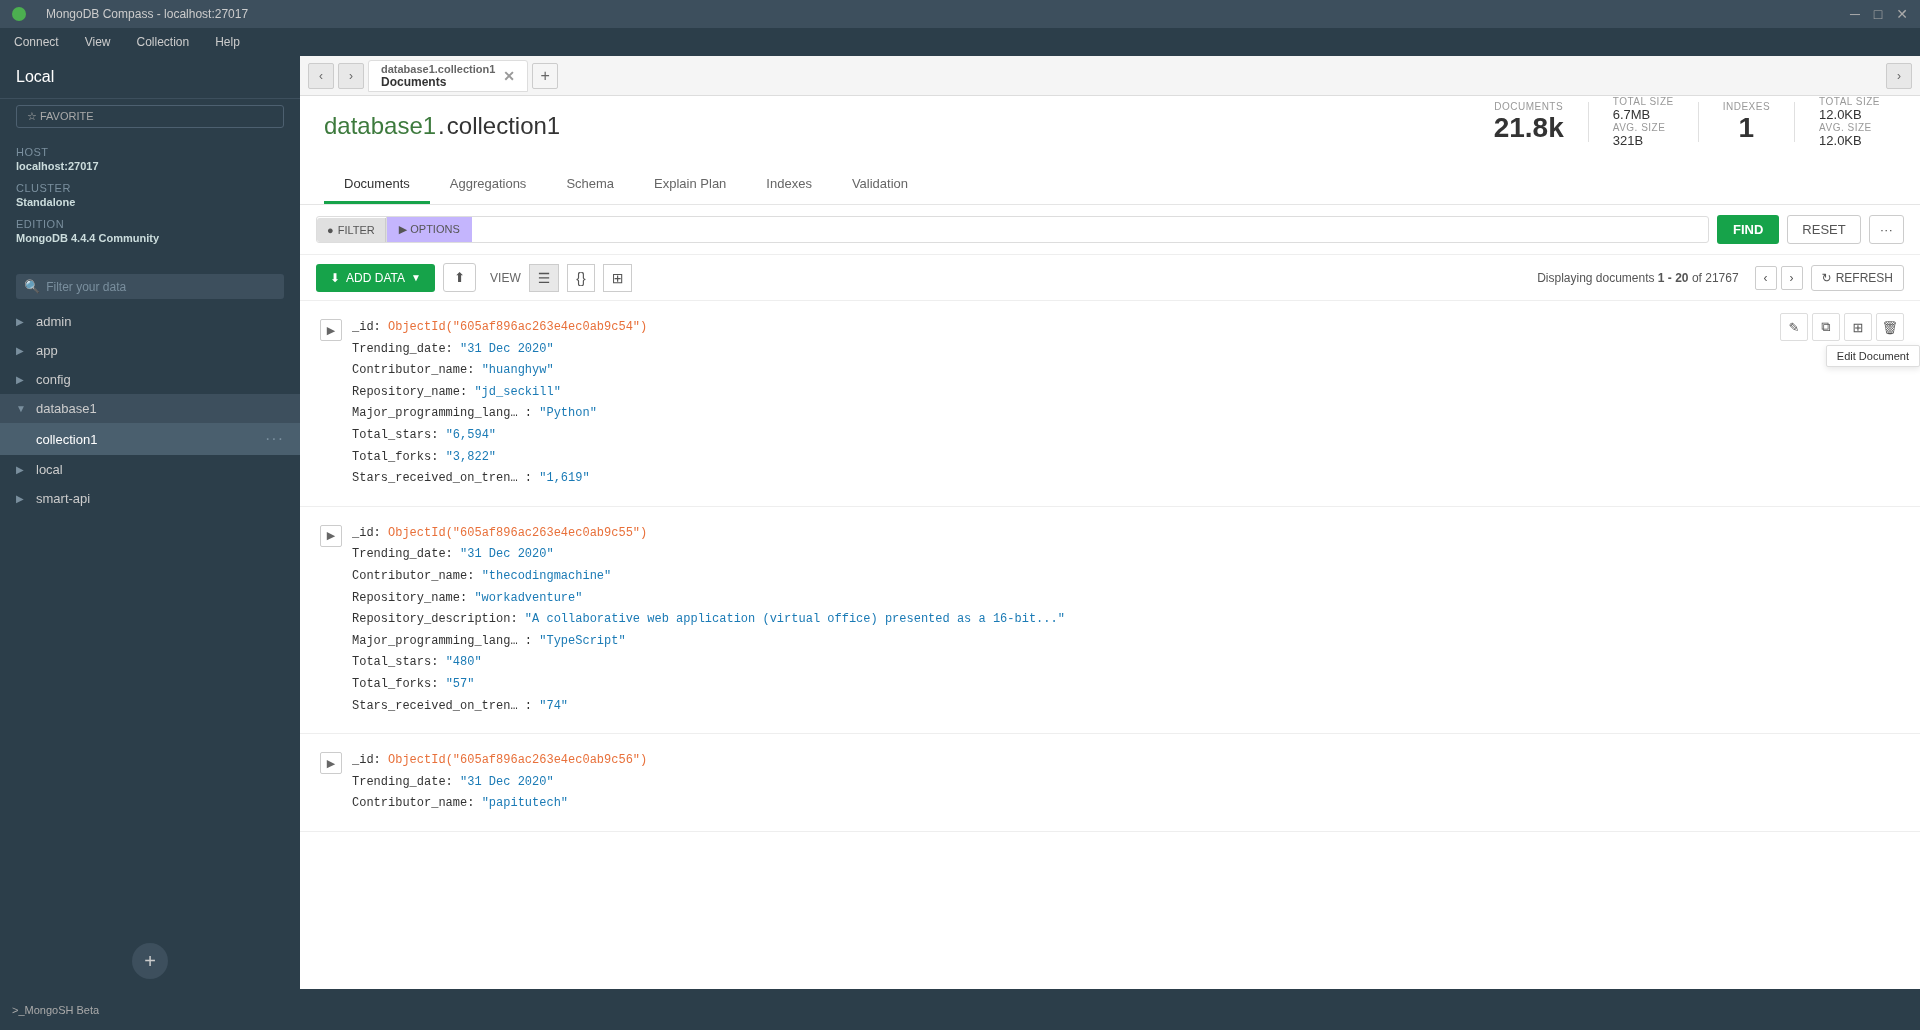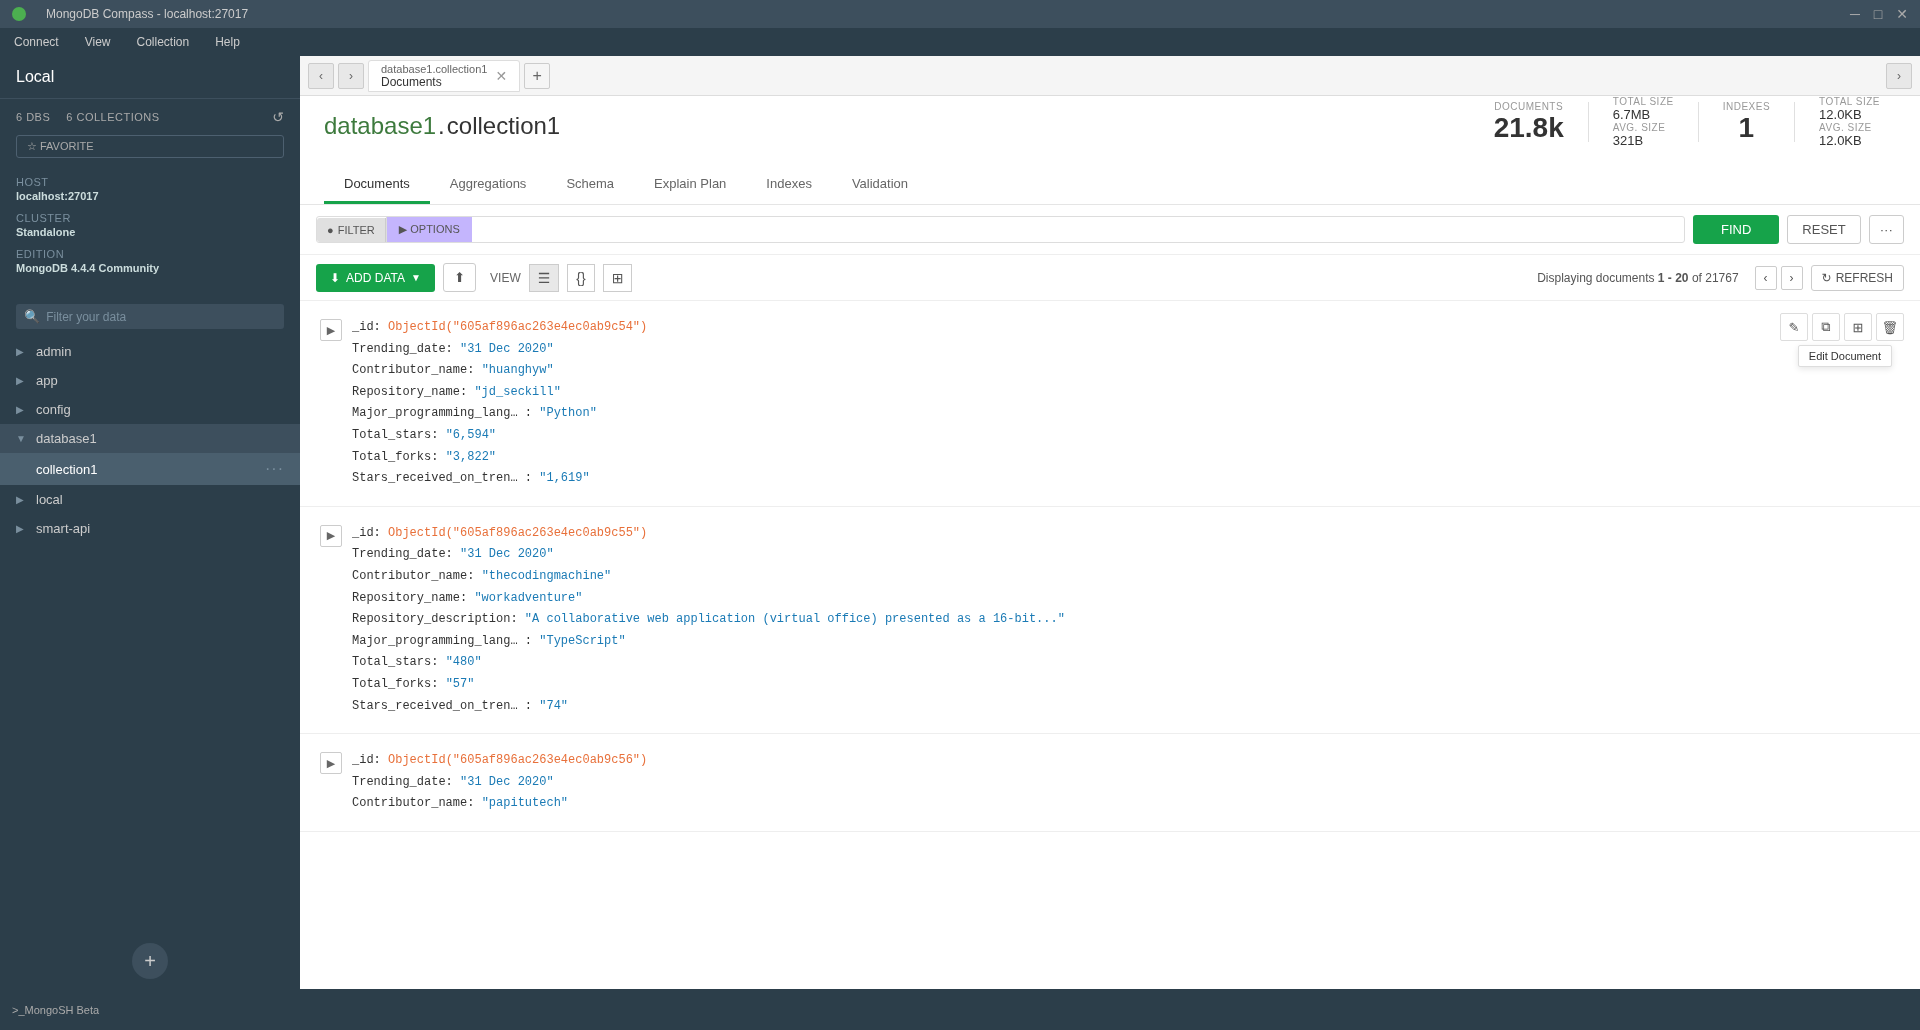--- a/index.html
+++ b/index.html
@@ -40,21 +40,21 @@
     .collection-item.selected { background: #4a5f6e; color: #fff; }
     .collection-item-dots { color: #7a8f9e; font-size: 16px; letter-spacing: 1px; }
     .sidebar-add-btn { position: absolute; bottom: 30px; left: 130px; width: 36px; height: 36px; background: #3d4f5d; border-radius: 50%; border: none; color: #ccc; font-size: 20px; cursor: pointer; display: flex; align-items: center; justify-content: center; }
 
     
     .content { flex: 1; display: flex; flex-direction: column; overflow: hidden; }
 
     
     .tab-bar { background: #f5f5f5; border-bottom: 1px solid #ddd; display: flex; align-items: center; height: 40px; padding: 0 8px; gap: 4px; }
     .tab-nav-btn { background: #e8e8e8; border: 1px solid #ccc; width: 26px; height: 26px; cursor: pointer; display: flex; align-items: center; justify-content: center; border-radius: 2px; color: #666; font-size: 12px; }
-    .tab { display: flex; align-items: center; background: #fff; border: 1px solid #ddd; border-radius: 3px 3px 0 0; padding: 0 12px; height: 32px; gap: 8px; font-size: 12px; color: #333; }
+    .tab { display: flex; align-items: center; background: #fff; border: 1px solid #ddd; border-radius: 3px 3px 0 0; padding: 0 12px; height: 32px; gap: 8px; font-size: 12px; color: #333; font-weight: bold; }
     .tab-db { font-size: 11px; color: #666; }
     .tab-close { color: #999; cursor: pointer; font-size: 14px; }
     .tab-add { background: transparent; border: 1px solid #ccc; width: 26px; height: 26px; border-radius: 2px; cursor: pointer; display: flex; align-items: center; justify-content: center; color: #666; font-size: 16px; }
 
     
     .collection-header { padding: 16px 24px 0; border-bottom: 1px solid #e5e5e5; }
     .collection-title { display: flex; align-items: baseline; gap: 2px; margin-bottom: 12px; }
     .collection-title-db { font-size: 24px; color: #3d7a3d; font-weight: 300; }
     .collection-title-dot { font-size: 24px; color: #333; font-weight: 300; }
     .collection-title-name { font-size: 24px; color: #333; font-weight: 300; }
@@ -66,21 +66,21 @@
     .nav-tabs { display: flex; gap: 0; }
     .nav-tab { padding: 10px 20px; font-size: 13px; color: #666; cursor: pointer; border-bottom: 3px solid transparent; }
     .nav-tab.active { color: #333; border-bottom: 3px solid #16a34a; font-weight: 500; }
 
     
     .toolbar { display: flex; align-items: center; padding: 10px 16px; gap: 8px; border-bottom: 1px solid #eee; background: #fff; }
     .filter-section { display: flex; align-items: center; flex: 1; border: 1px solid #ddd; border-radius: 3px; background: #fff; }
     .filter-btn { background: #e0e0e0; border: none; border-right: 1px solid #ccc; padding: 6px 10px; font-size: 11px; color: #555; cursor: pointer; display: flex; align-items: center; gap: 4px; border-radius: 3px 0 0 3px; }
     .filter-input { flex: 1; border: none; outline: none; padding: 6px 10px; font-size: 12px; color: #666; font-family: monospace; }
     .options-btn { background: #c4b5fd; border: none; border-left: 1px solid #ddd; padding: 6px 12px; font-size: 11px; color: #555; cursor: pointer; display: flex; align-items: center; gap: 4px; }
-    .find-btn { background: #16a34a; color: #fff; border: none; padding: 7px 28px; border-radius: 3px; font-weight: 400; font-size: 13px; cursor: pointer; }
+    .find-btn { background: #16a34a; color: #fff; border: none; padding: 7px 16px; border-radius: 3px; font-weight: 700; font-size: 13px; cursor: pointer; }
     .reset-btn { background: transparent; border: 1px solid #ccc; padding: 6px 14px; border-radius: 3px; font-size: 13px; color: #555; cursor: pointer; }
     .more-btn { background: transparent; border: 1px solid #ccc; padding: 6px 10px; border-radius: 3px; cursor: pointer; color: #555; }
 
     
     .sub-toolbar { display: flex; align-items: center; padding: 8px 16px; gap: 8px; border-bottom: 1px solid #eee; }
     .add-data-btn { background: #16a34a; color: #fff; border: none; padding: 7px 14px; border-radius: 3px; font-size: 12px; cursor: pointer; display: flex; align-items: center; gap: 6px; }
     .add-data-btn .arrow { font-size: 10px; }
     .export-btn { background: transparent; border: 1px solid #ccc; padding: 6px 10px; border-radius: 3px; cursor: pointer; color: #555; }
     .view-label { color: #666; font-size: 12px; margin-left: 6px; }
     .view-btn { background: #fff; border: 1px solid #ccc; padding: 5px 8px; cursor: pointer; color: #555; font-size: 14px; }
@@ -94,21 +94,21 @@
     .documents-area { flex: 1; overflow-y: auto; background: #fff; }
     .document-card { border-bottom: 1px solid #eee; padding: 16px 20px; position: relative; display: flex; gap: 10px; }
     .expand-btn { background: transparent; border: 1px solid #ccc; width: 22px; height: 22px; cursor: pointer; display: flex; align-items: center; justify-content: center; color: #666; font-size: 11px; flex-shrink: 0; margin-top: 2px; border-radius: 2px; }
     .doc-content { flex: 1; font-family: 'Courier New', monospace; font-size: 12px; line-height: 1.8; }
     .doc-field { color: #333; }
     .doc-key { color: #333; }
     .doc-obj-id { color: #e8703a; }
     .doc-string { color: #1a7ab5; }
     .doc-actions { display: none; position: absolute; right: 16px; top: 12px; gap: 4px; }
     .doc-action-btn { background: #fff; border: 1px solid #ddd; width: 28px; height: 28px; cursor: pointer; display: flex; align-items: center; justify-content: center; color: #555; font-size: 13px; border-radius: 2px; }
-    .edit-doc-tooltip { position: absolute; right: 28px; top: 44px; background: #fff; border: 1px solid #ddd; padding: 4px 10px; font-size: 11px; color: #333; border-radius: 2px; box-shadow: 0 2px 6px rgba(0,0,0,0.1); white-space: nowrap; }
+    .edit-doc-tooltip { position: absolute; right: 0; top: 44px; background: #fff; border: 1px solid #ddd; padding: 4px 10px; font-size: 11px; color: #333; border-radius: 2px; box-shadow: 0 2px 6px rgba(0,0,0,0.1); white-space: nowrap; }
 
     
     .status-bar { background: #2c3e4a; color: #aaa; height: 41px; display: flex; align-items: center; padding: 0 12px; font-size: 11px; }
   </style>
 </head>
 <body>
 
 <div class="title-bar">
   <div class="title-bar-left">
     <span class="title-bar-icon"></span>
@@ -125,27 +125,20 @@
   <span class="menu-item">Connect</span>
   <span class="menu-item">View</span>
   <span class="menu-item">Collection</span>
   <span class="menu-item">Help</span>
 </div>
 
 <div class="main-layout">
 
   <div class="sidebar">
     <div class="sidebar-header">Local</div>
-    <div class="sidebar-dbs-row">
-      <div class="sidebar-dbs-info">
-        <span>6 DBS</span>
-        <span>6 COLLECTIONS</span>
-      </div>
-      <span class="sidebar-refresh">↺</span>
-    </div>
     <button class="favorite-btn">☆ FAVORITE</button>
     <div class="sidebar-info">
       <div class="sidebar-info-label">HOST</div>
       <div class="sidebar-info-value">localhost:27017</div>
       <div class="sidebar-info-label">CLUSTER</div>
       <div class="sidebar-info-value">Standalone</div>
       <div class="sidebar-info-label">EDITION</div>
       <div class="sidebar-info-value">MongoDB 4.4.4 Community</div>
     </div>
     <div class="sidebar-filter">

